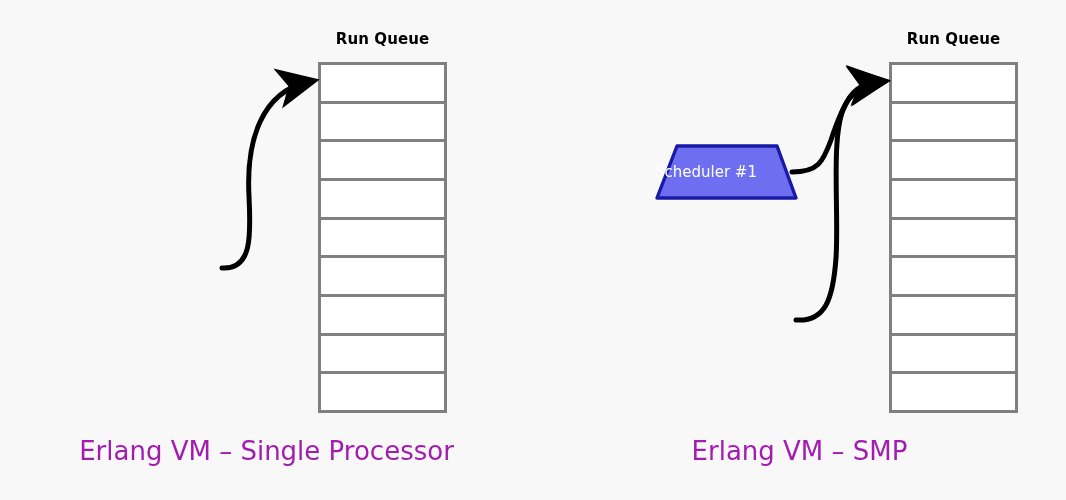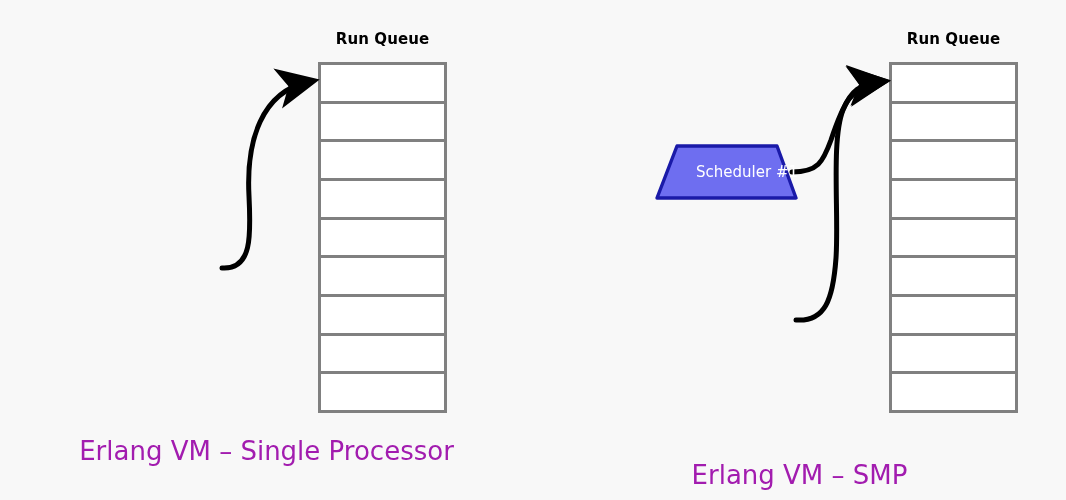--- a/index.html
+++ b/index.html
@@ -53,21 +53,21 @@
     border: 3px solid #808080;
     box-sizing: border-box;
     margin-bottom: -3px;
   }
   .queue-cell:last-child { margin-bottom: 0; }
 
   .sched {
     position: absolute;
     display: flex;
     align-items: center;
-    justify-content: flex-end;
+    justify-content: flex-start;
   }
   .sched svg {
     position: absolute;
     left: 0; top: 0;
     overflow: visible;
   }
   .sched-label {
     position: relative;
     z-index: 2;
     color: #ffffff;
@@ -161,16 +161,16 @@
     </svg>
 
     <div class="sched" style="left:122px; top:144px; width:143px; height:56px;">
       <svg width="143" height="56" viewBox="0 0 143 56">
         <polygon points="22,2 122,2 141,54 2,54" fill="#6e6ef0" stroke="#1a1aa8" stroke-width="3.4" stroke-linejoin="round"></polygon>
       </svg>
       <span class="sched-label">Scheduler #1</span>
     </div>
 
 
-    <div class="caption" style="top:438px;margin-top:24px;">Erlang VM – SMP</div>
+    <div class="caption" style="top:438px;">Erlang VM – SMP</div>
   </div>
 
 </div>
 
 </body></html>

